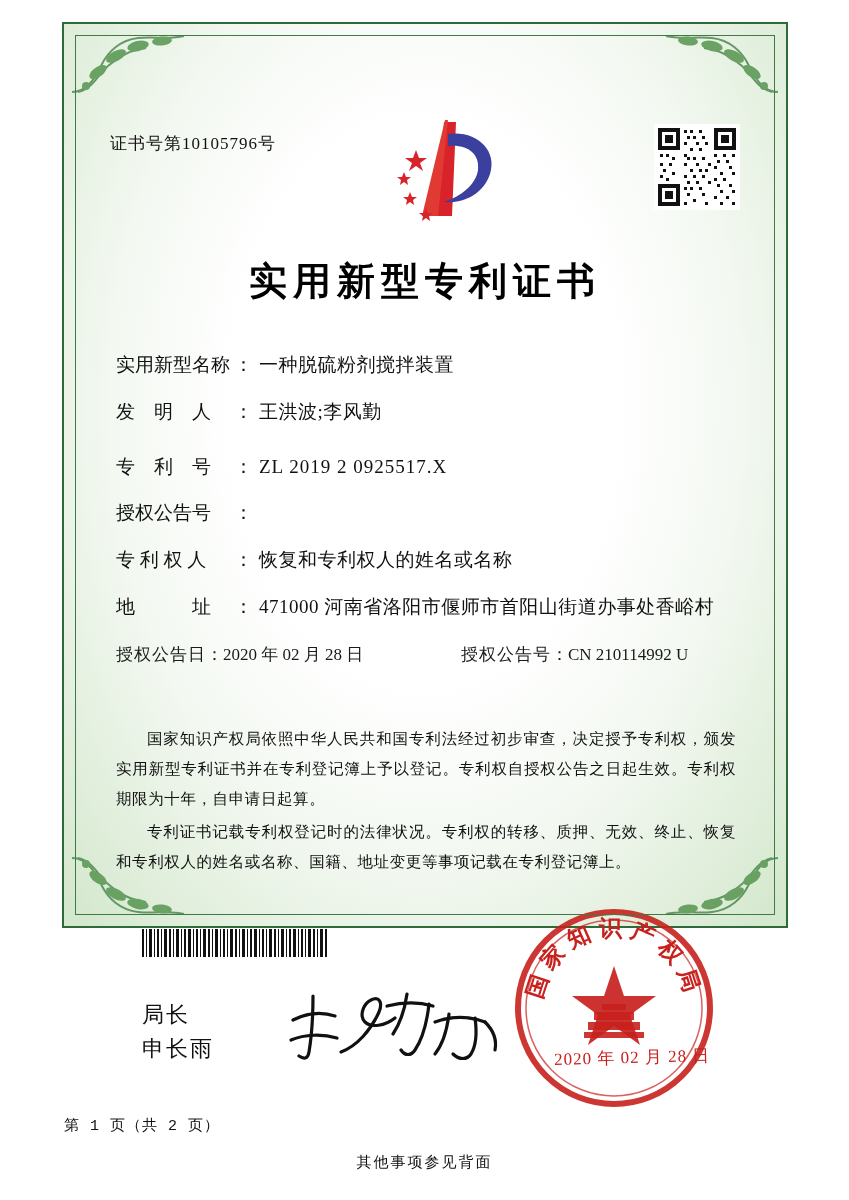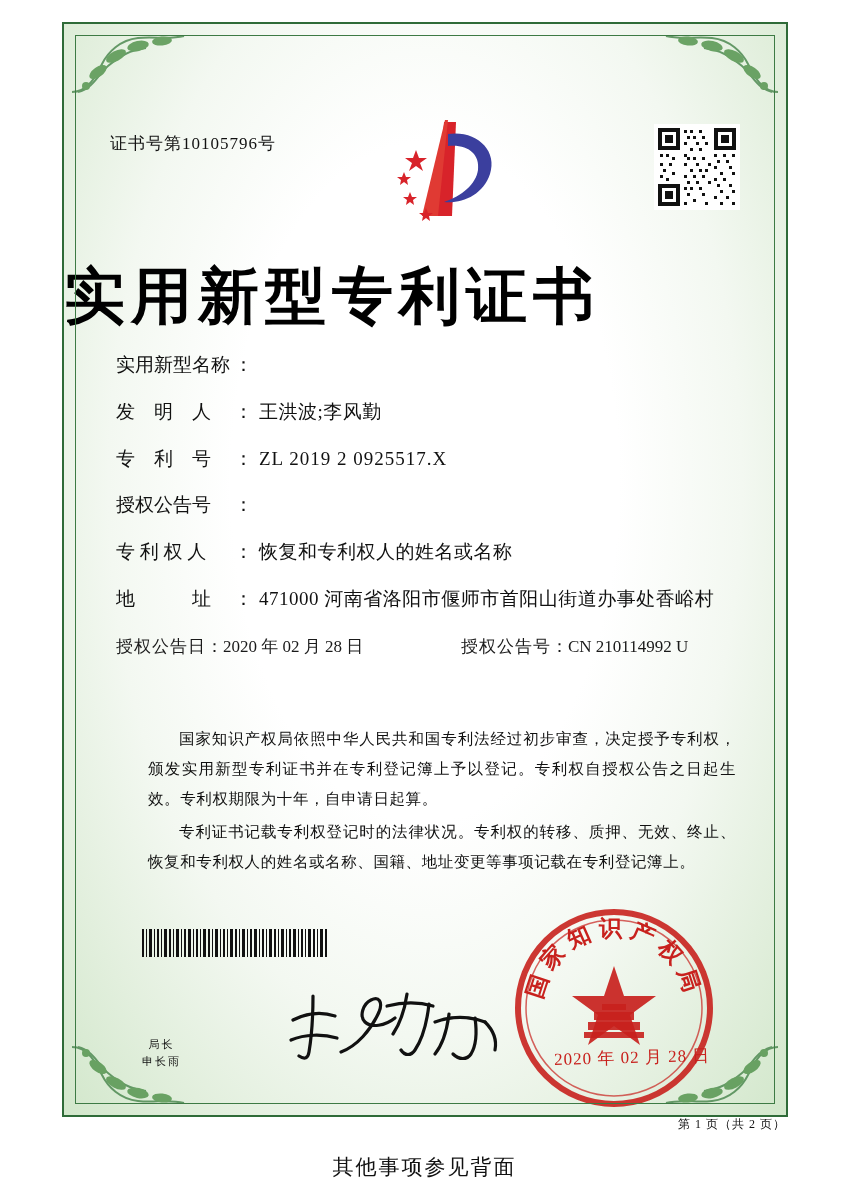--- a/index.html
+++ b/index.html
@@ -15,21 +15,21 @@
     position: relative;
     overflow: hidden;
   }
 
   
   .certificate {
     position: absolute;
     left: 62px;
     top: 22px;
     width: 726px;
-    height: 1095px;
+    height: 906px;
     background:
       radial-gradient(ellipse at 50% 42%, #ffffff 0%, #ffffff 38%, #f3f8f1 62%, #e2efdd 82%, #d2e7cb 100%);
     border: 2px solid #2f6b38;
     box-sizing: border-box;
   }
   .certificate::after {
     content: "";
     position: absolute;
     left: 11px; top: 11px; right: 11px; bottom: 11px;
     border: 1px solid #3d7a44;
@@ -77,23 +77,24 @@
     height: 86px;
   }
   .qr svg { display:block; }
 
   
   .title {
     position: absolute;
     left: 0;
     right: 0;
     top: 232px;
+    text-align: center;
     font-family: "DejaVu Sans", "Liberation Sans", sans-serif;
     font-weight: bold;
-    font-size: 61px;
+    font-size: 38px;
     letter-spacing: 6px;
     color: #000;
   }
 
   
   .fields {
     position: absolute;
     left: 52px;
     right: 52px;
     top: 330px;
@@ -116,20 +117,21 @@
     flex: 0 0 auto;
     padding-right: 6px;
   }
   .field .value {
     flex: 1 1 auto;
     letter-spacing: .5px;
   }
   .field .value.mono {
     font-family: "Liberation Serif", serif;
     letter-spacing: 1px;
+    margin-top: 8px;
   }
 
   .field-row2 {
     display: flex;
     align-items: baseline;
     font-size: 17px;
     margin-bottom: 20px;
   }
   .field-row2 .seg {
     display: flex;
@@ -142,21 +144,20 @@
   
   .paras {
     position: absolute;
     left: 52px;
     right: 50px;
     top: 700px;
     font-size: 15.5px;
     line-height: 1.95;
     color: #111;
     text-align: justify;
-    margin-left: 32px;
   }
   .paras p {
     margin: 0 0 2px 0;
     text-indent: 2em;
     letter-spacing: .6px;
   }
 
   
   .barcode {
     position: absolute;
@@ -164,26 +165,25 @@
     top: 905px;
     width: 185px;
     height: 28px;
   }
   .barcode svg { display:block; width:100%; height:100%; }
 
   
   .sign-labels {
     position: absolute;
     left: 78px;
-    top: 1012px;
-    font-size: 11px;
+    top: 974px;
+    font-size: 22px;
     line-height: 1.55;
     letter-spacing: 2px;
     color: #111;
-    text-align: center;
   }
   .signature {
     position: absolute;
     left: 215px;
     top: 958px;
     width: 230px;
     height: 86px;
   }
   .signature svg { display:block; }
 
@@ -206,32 +206,33 @@
     letter-spacing: 1px;
     transform: rotate(-1.5deg);
   }
 
   
   .page-no {
     position: absolute;
     left: 0;
     right: 0;
     top: 1092px;
-    text-align: right;
-    font-size: 12px;
+    text-align: left;
+    font-size: 15px;
     color: #111;
     letter-spacing: 1px;
+    font-family: Liberation Mono, monospace;
   }
   .back-note {
     position: absolute;
     left: 0;
     right: 0;
     top: 1153px;
     text-align: center;
-    font-size: 21px;
+    font-size: 15px;
     color: #111;
     letter-spacing: 2px;
   }
 </style>
 </head>
 <body>
 
 <div class="certificate">
 
   <div class="corner tl">
@@ -392,20 +393,21 @@
     </svg>
   </div>
 
   <div class="title">实用新型专利证书</div>
 
   <div class="fields">
 
     <div class="field">
       <span class="label">实用新型名称</span>
       <span class="colon">：</span>
+      <span class="value">一种脱硫粉剂搅拌装置</span>
     </div>
 
     <div class="field">
       <span class="label">发　明　人</span>
       <span class="colon">：</span>
       <span class="value">王洪波;李风勤</span>
     </div>
 
     <div class="field">
       <span class="label">专　利　号</span>

